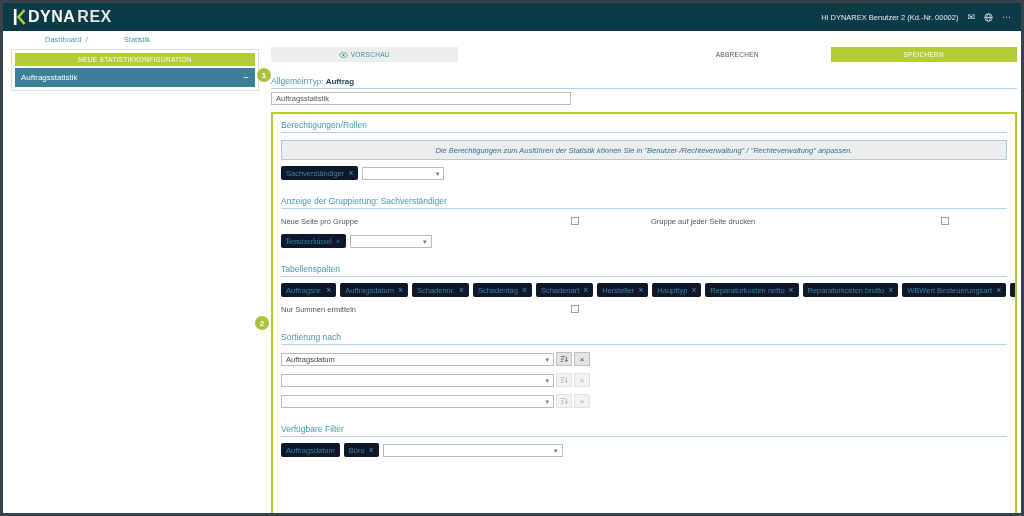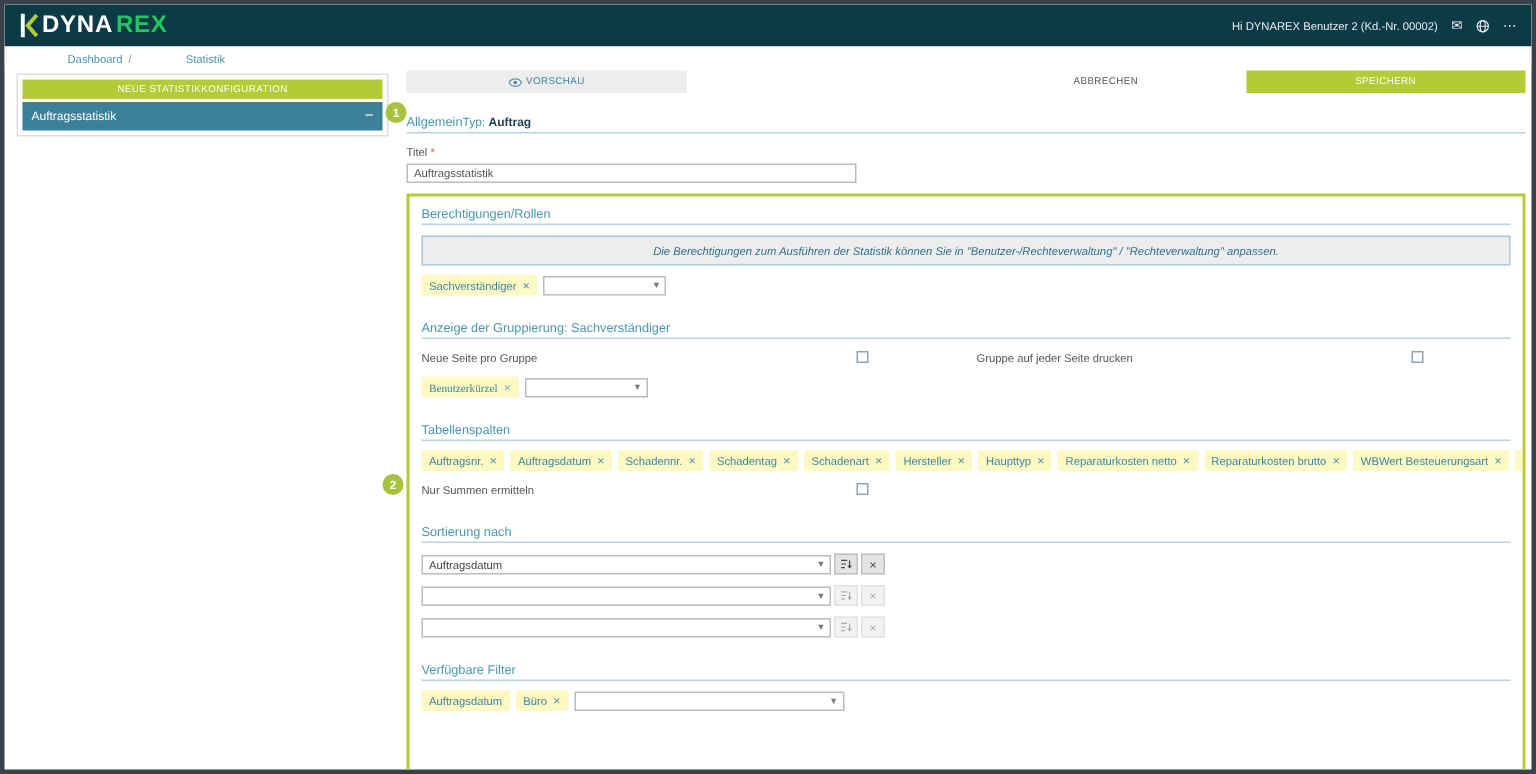--- a/index.html
+++ b/index.html
@@ -3,21 +3,21 @@
 <meta charset="utf-8">
 <style>
   *{margin:0;padding:0;box-sizing:border-box;}
   html,body{background:#6b6f72;}
   body{font-family:"Liberation Sans",sans-serif;}
   .frame{position:relative;width:1024px;height:516px;background:#fff;border:3px solid #39424a;overflow:hidden;}
 
   
   .app-header{position:absolute;top:0;left:0;right:0;height:28px;background:#0c3a47;display:flex;align-items:center;justify-content:space-between;padding:0 10px;}
   .logo{display:flex;align-items:center;gap:2px;color:#fff;font-weight:bold;font-size:16px;letter-spacing:.5px;}
-  .logo .accent{color:#22c55e;}
+  .logo .accent{color:#e5e5e5;}
   .header-right{display:flex;align-items:flex-start;gap:9px;color:#e8eef0;font-size:7.5px;}
   .header-right .hicon{font-size:9px;line-height:1;color:#e8eef0;}
 
   
   .breadcrumb{position:absolute;top:28px;left:0;right:0;height:16px;background:#fff;display:flex;align-items:center;gap:4px;padding:0 10px;font-size:7.5px;}
   .breadcrumb a{color:#4a96ad;text-decoration:none;cursor:pointer;margin-left:32px;}
   .breadcrumb .sep{color:#999;}
 
   
   .sidebar{position:absolute;left:8px;top:46px;width:248px;border:1px solid #ddd;background:#fff;padding:3px;}
@@ -46,21 +46,21 @@
   .field-label{margin-top:8px;font-size:7.5px;color:#555;}
   .req{color:#d9534f;}
   .text-input{margin-top:3px;width:300px;height:13px;border:1px solid #bbb;background:#fff;font-size:7.5px;color:#555;display:flex;align-items:center;padding:0 4px;}
 
   .highlight-region{margin-top:7px;border:2px solid #b5cc34;padding:4px 8px 8px;height:487px;overflow:hidden;}
   .highlight-region .sec-head:first-child{margin-top:2px;}
 
   .info-box{margin-top:7px;border:1px solid #a8cbdc;background:#ededed;height:20px;display:flex;align-items:center;justify-content:center;font-size:7.5px;font-style:italic;color:#31708f;}
 
   .chip-row{margin-top:6px;display:flex;align-items:center;}
-  .chip{display:inline-flex;align-items:center;gap:4px;background:#fef9c3;color:#3a87a0;font-size:7.5px;padding:0 5px;height:14px;border-radius:2px;margin-right:4px;white-space:nowrap;cursor:pointer;}
+  .chip{display:inline-flex;align-items:center;gap:4px;background:#0f172a;color:#3a87a0;font-size:7.5px;padding:0 5px;height:14px;border-radius:2px;margin-right:4px;white-space:nowrap;cursor:pointer;}
   .chip-x{color:#4a96ad;font-size:8.5px;cursor:pointer;}
 
   .fake-select{display:inline-flex;align-items:center;justify-content:space-between;background:#fff;border:1px solid #bbb;height:13px;font-size:7.5px;color:#444;padding:0 4px;cursor:pointer;}
   .sel-sm{width:82px;}
   .sel-md{width:180px;}
   .chev{color:#777;font-size:7px;line-height:1;}
 
   .cb{width:8px;height:8px;border:1px solid #8aa5b5;background:#fff;display:inline-block;cursor:pointer;flex:none;}
 
   .opt-row{position:relative;height:12px;margin-top:7px;font-size:7.5px;color:#555;}
@@ -132,24 +132,20 @@
       <div class="tb-btn tb-save">SPEICHERN</div>
     </div>
 
     <div class="sec-head first">
       <span>Allgemein</span>
       <span class="type-wrap">
         <span>Typ:</span>
         <b>Auftrag</b>
       </span>
     </div>
-    <div class="field-label">
-      <span>Titel</span>
-      <span class="req">*</span>
-    </div>
     <div class="text-input">Auftragsstatistik</div>
 
     <div class="highlight-region">
 
       <div class="sec-head">Berechtigungen/Rollen</div>
       <div class="info-box">Die Berechtigungen zum Ausführen der Statistik können Sie in "Benutzer-/Rechteverwaltung" / "Rechteverwaltung" anpassen.</div>
 
       <div class="chip-row">
         <span style="display:inline-flex;">
             <span class="chip">

